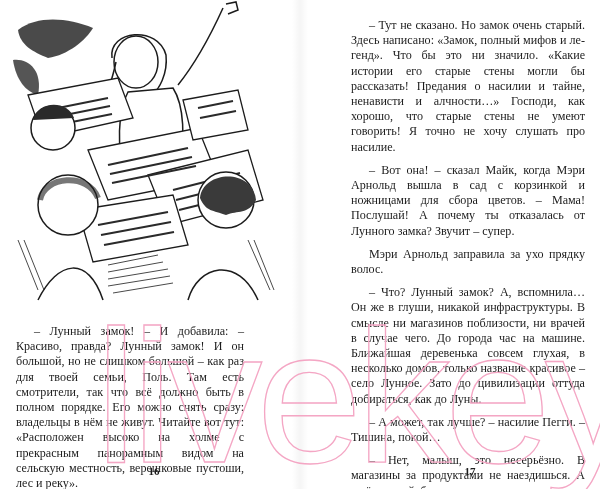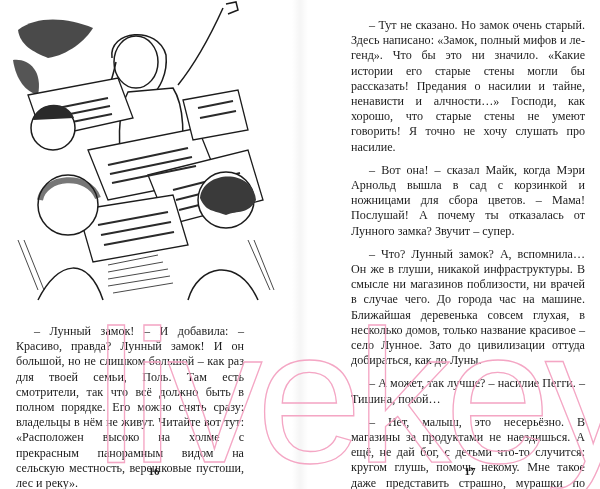--- a/index.html
+++ b/index.html
@@ -90,20 +90,21 @@
       <p>– Лунный замок! – И добавила: – Красиво, правда? Лунный замок! И он большой, но не слишком большой – как раз для твоей семьи, Поль. Там есть смотрители, так что всё должно быть в полном порядке. Его можно снять сразу: владельцы в нём не живут. Читайте вот тут: «Рас­положен высоко на холме с прекрасным пано­рамным видом на сельскую местность, верешко­вые пустоши, лес и реку».</p>
       <p>– Звучит неплохо, – сказал Майк, садясь. – А в чём подвох? Нету газа, света, воды?</p>
     </div>
     <div class="folio">16</div>
   </div>
 
   <div class="page right">
     <div class="text">
       <p>– Тут не сказано. Но замок очень старый. Здесь написано: «Замок, полный мифов и ле­генд». Что бы это ни значило. «Какие истории его старые стены могли бы рассказать! Преда­ния о насилии и тайне, ненависти и алчности…» Господи, как хорошо, что старые стены не умеют говорить! Я точно не хочу слушать про насилие.</p>
       <p>– Вот она! – сказал Майк, когда Мэри Арнольд вышла в сад с корзинкой и ножницами для сбора цветов. – Мама! Послушай! А почему ты отказа­лась от Лунного замка? Звучит – супер.</p>
+      <p>Мэри Арнольд заправила за ухо прядку волос.</p>
       <p>– Что? Лунный замок? А, вспомнила… Он же в глуши, никакой инфраструктуры. В смысле ни магазинов поблизости, ни врачей в случае чего. До города час на машине. Ближайшая деревень­ка совсем глухая, в несколько домов, только на­звание красивое – село Лунное. Зато до цивили­зации оттуда добираться, как до Луны.</p>
       <p>– А может, так лучше? – насилие Пегги. – Ти­шина, покой…</p>
       <p>– Нет, малыш, это несерьёзно. В магазины за продуктами не наездишься. А ещё, не дай бог, с детьми что-то случится: кругом глушь, помочь некому. Мне такое даже представить страшно, мурашки по коже.</p>
 
     </div>
     <div class="folio">17</div>
   </div>
 
   <div class="gutter"></div>
 </div>

